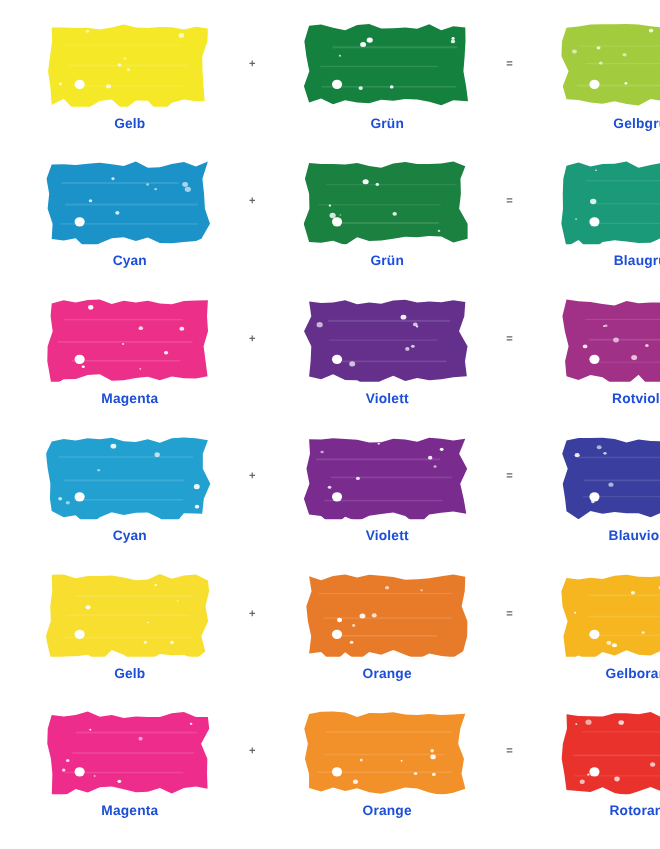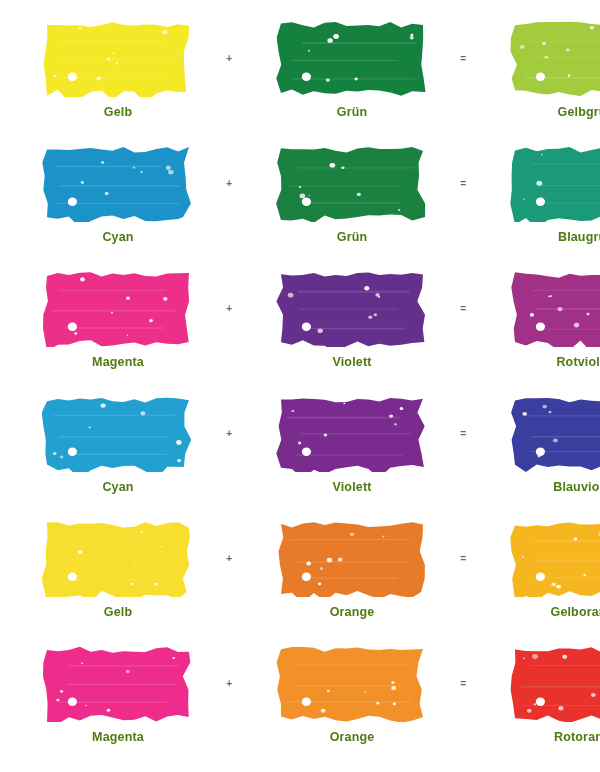--- a/index.html
+++ b/index.html
@@ -59,21 +59,21 @@
     top: 0;
     width: 152px;
     height: 78px;
   }
   .swatch svg { display: block; width: 152px; height: 78px; }
 
   .swatch-label {
     margin-top: 9px;
     font-size: 12.5px;
     font-weight: 700;
-    color: #4d7c0f;
+    color: #1d4ed8;
     letter-spacing: 0.15px;
     text-align: center;
     line-height: 1;
     white-space: nowrap;
   }
 
   
   .operator {
     flex: 0 0 22px;
     width: 22px;

